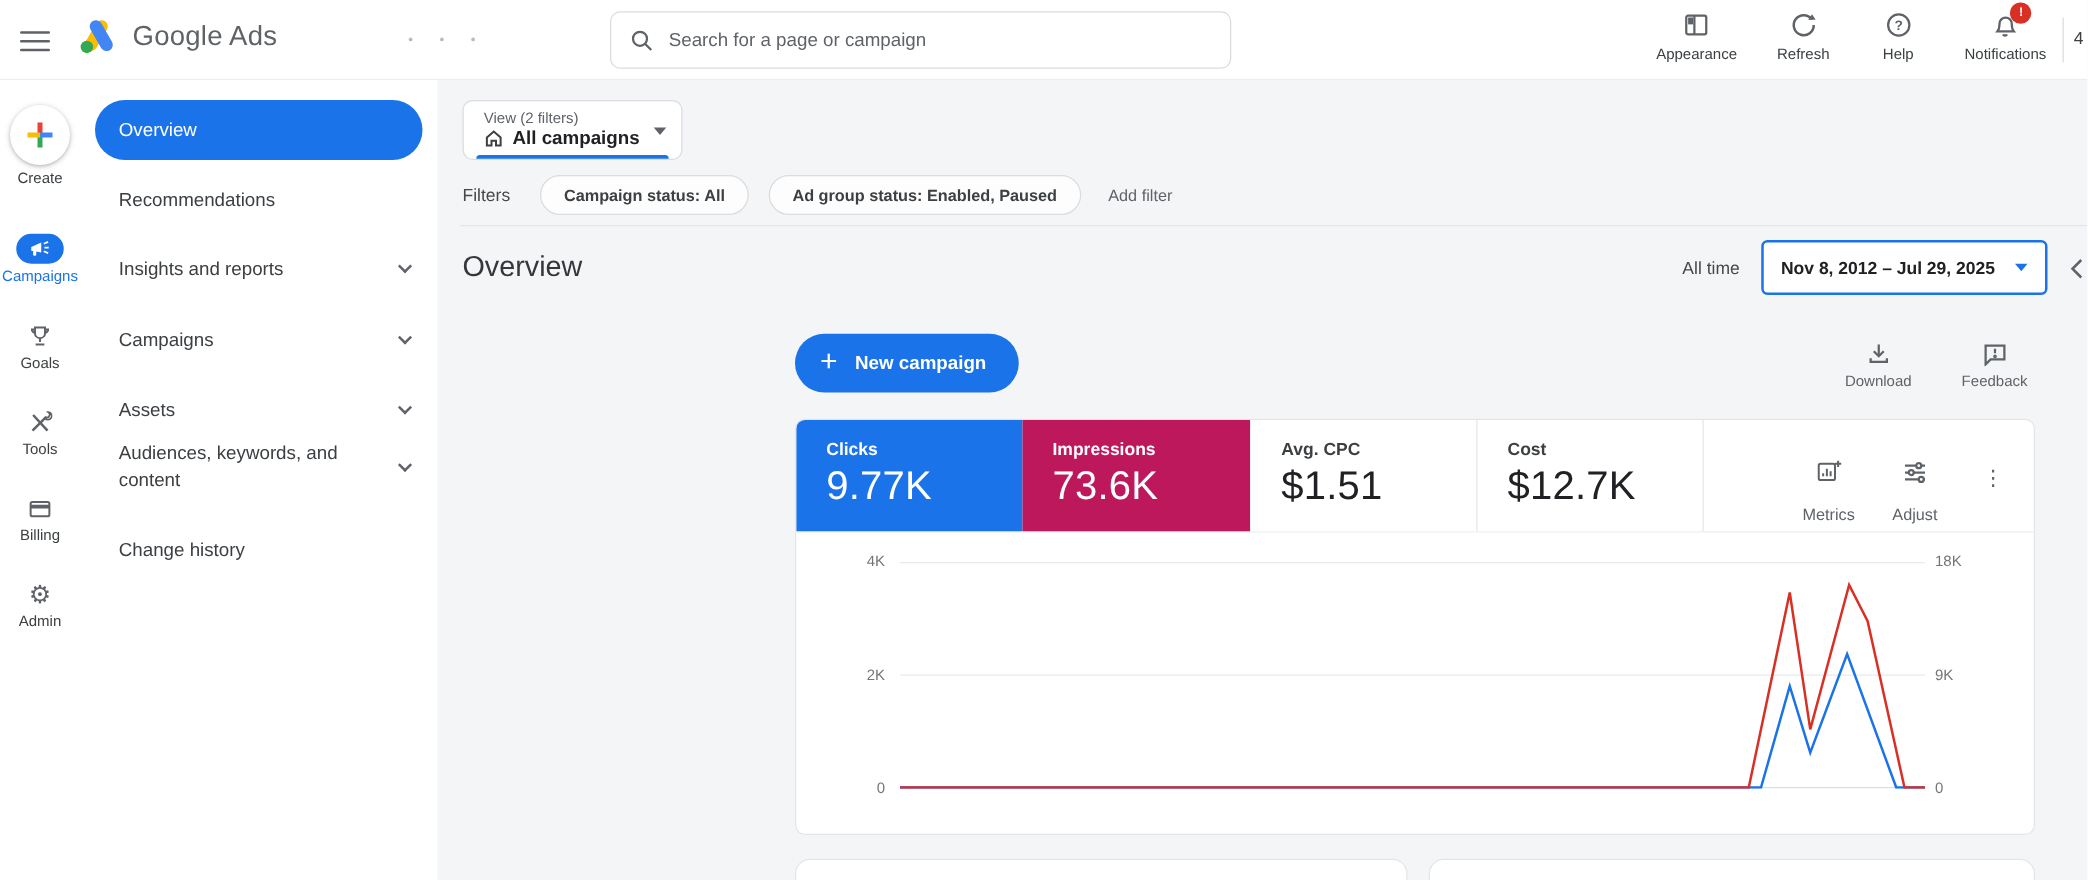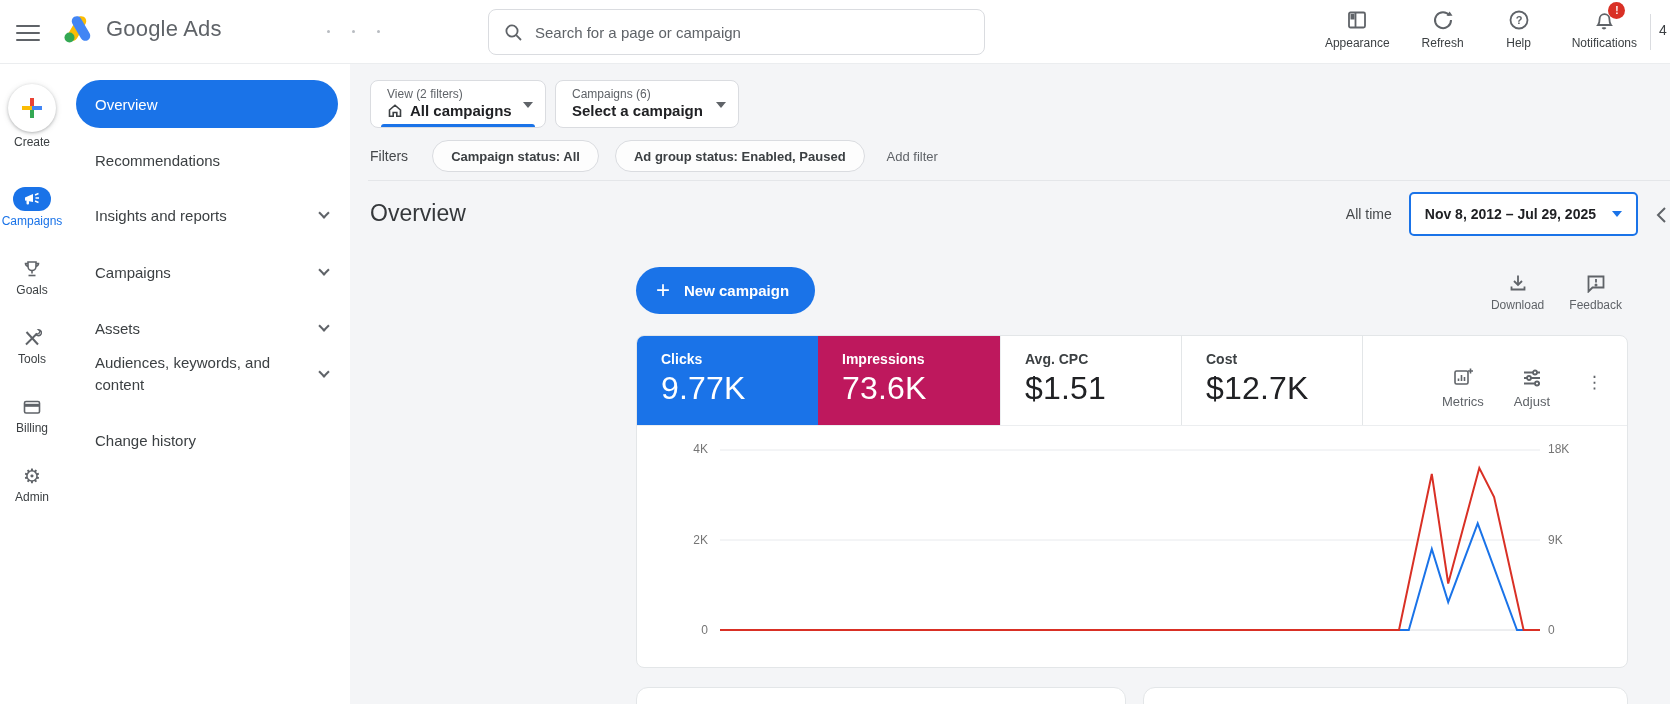--- a/index.html
+++ b/index.html
@@ -78,38 +78,38 @@
   .date-box { height:44px; border:2px solid #1a73e8; border-radius:5px; background:#fff; display:flex; align-items:center; padding:0 14px; cursor:pointer; }
   .date-text { font-size:14px; font-weight:bold; color:#202124; }
   .date-caret { margin-left:16px; border-top-color:#1a73e8; }
   .panel-chevron { position:absolute; right:2px; top:14px; cursor:pointer; }
 
   .content-col { position:absolute; left:286px; top:0; width:992px; }
 
   .actions-row { position:absolute; left:0; top:203px; width:992px; height:48px; }
   .new-campaign { position:absolute; left:0; top:0; height:47px; border-radius:24px; background:#1a73e8; color:#fff; display:flex; align-items:center; padding:0 26px 0 20px; gap:14px; font-size:15px; font-weight:bold; cursor:pointer; border:none; }
   .plus-glyph { font-size:24px; font-weight:normal; line-height:24px; margin-top:-2px; }
-  .dl-fb { position:absolute; right:6px; top:6px; display:flex; gap:25px; }
+  .dl-fb { position:absolute; right:6px; top:6px; display:flex; gap:40px; }
   .mini-action { display:flex; flex-direction:column; align-items:center; gap:5px; cursor:pointer; color:#5f6368; }
   .mini-action .mlabel { font-size:12px; color:#5f6368; }
 
   
   .chart-card { position:absolute; left:0; top:271px; width:992px; height:333px; background:#fff; border:1px solid #e3e6e8; border-radius:8px; overflow:hidden; }
   .tiles-row { display:flex; height:90px; border-bottom:1px solid #eceef0; }
   .tile { width:181px; padding:15px 0 0 24px; cursor:pointer; }
   .tile .t-label { font-size:14px; font-weight:bold; }
   .tile .t-value { font-size:32px; margin-top:3px; letter-spacing:.2px; }
   .tile-clicks { background:#1a73e8; color:#fff; }
   .tile-impressions { background:#be185d; color:#fff; width:182px; }
   .tile-cpc { background:#fff; border-left:1px solid #eceef0; }
   .tile-cpc .t-label, .tile-cost .t-label { color:#3c4043; }
   .tile-cpc .t-value, .tile-cost .t-value { color:#202124; }
   .tile-cost { background:#fff; border-left:1px solid #e3e6e8; }
   .tools-area { flex:1; border-left:1px solid #e3e6e8; display:flex; justify-content:flex-end; align-items:flex-start; padding:30px 18px 0 0; gap:30px; }
-  .tool-btn { display:flex; flex-direction:column; align-items:center; gap:6px; cursor:pointer; color:#5f6368; }
+  .tool-btn { display:flex; flex-direction:column; align-items:center; gap:16px; cursor:pointer; color:#5f6368; }
   .tool-btn .tb-label { font-size:13px; color:#5f6368; }
   .dots-btn { font-size:17px; color:#5f6368; cursor:pointer; padding:8px 6px; line-height:18px; }
 
   .chart-body { padding-top:23px; }
   .plot-wrap { display:flex; }
   .y-gutter { position:relative; width:84px; font-size:12px; color:#757575; }
   .y-gutter.right { width:88px; }
   .y-gutter .yt { position:absolute; }
   .y-gutter.left .yt { right:12px; }
   .y-gutter.right .yt { left:8px; }
@@ -309,27 +309,20 @@
     <div class="selectors">
       <div class="sel-box view">
         <div class="sel-label">View (2 filters)</div>
         <div class="sel-value">
           <span>
             <svg width="16" height="15" viewBox="0 0 16 15" fill="none" stroke="#3c4043" stroke-width="1.6">
               <path d="M2.5 7 L8 2.2 L13.5 7 V13.3 H9.8 V9.5 H6.2 V13.3 H2.5 z"></path>
             </svg>
           </span>
           <span>All campaigns</span>
-        </div>
-        <span class="caret sel-caret"></span>
-      </div>
-      <div class="sel-box campaign">
-        <div class="sel-label">Campaigns (6)</div>
-        <div class="sel-value">
-          <span>Select a campaign</span>
         </div>
         <span class="caret sel-caret"></span>
       </div>
     </div>
 
     <div class="filters-row">
       <span class="filters-label">Filters</span>
       <span class="chip">Campaign status: All</span>
       <span class="chip">Ad group status: Enabled, Paused</span>
       <span class="add-filter">Add filter</span>

